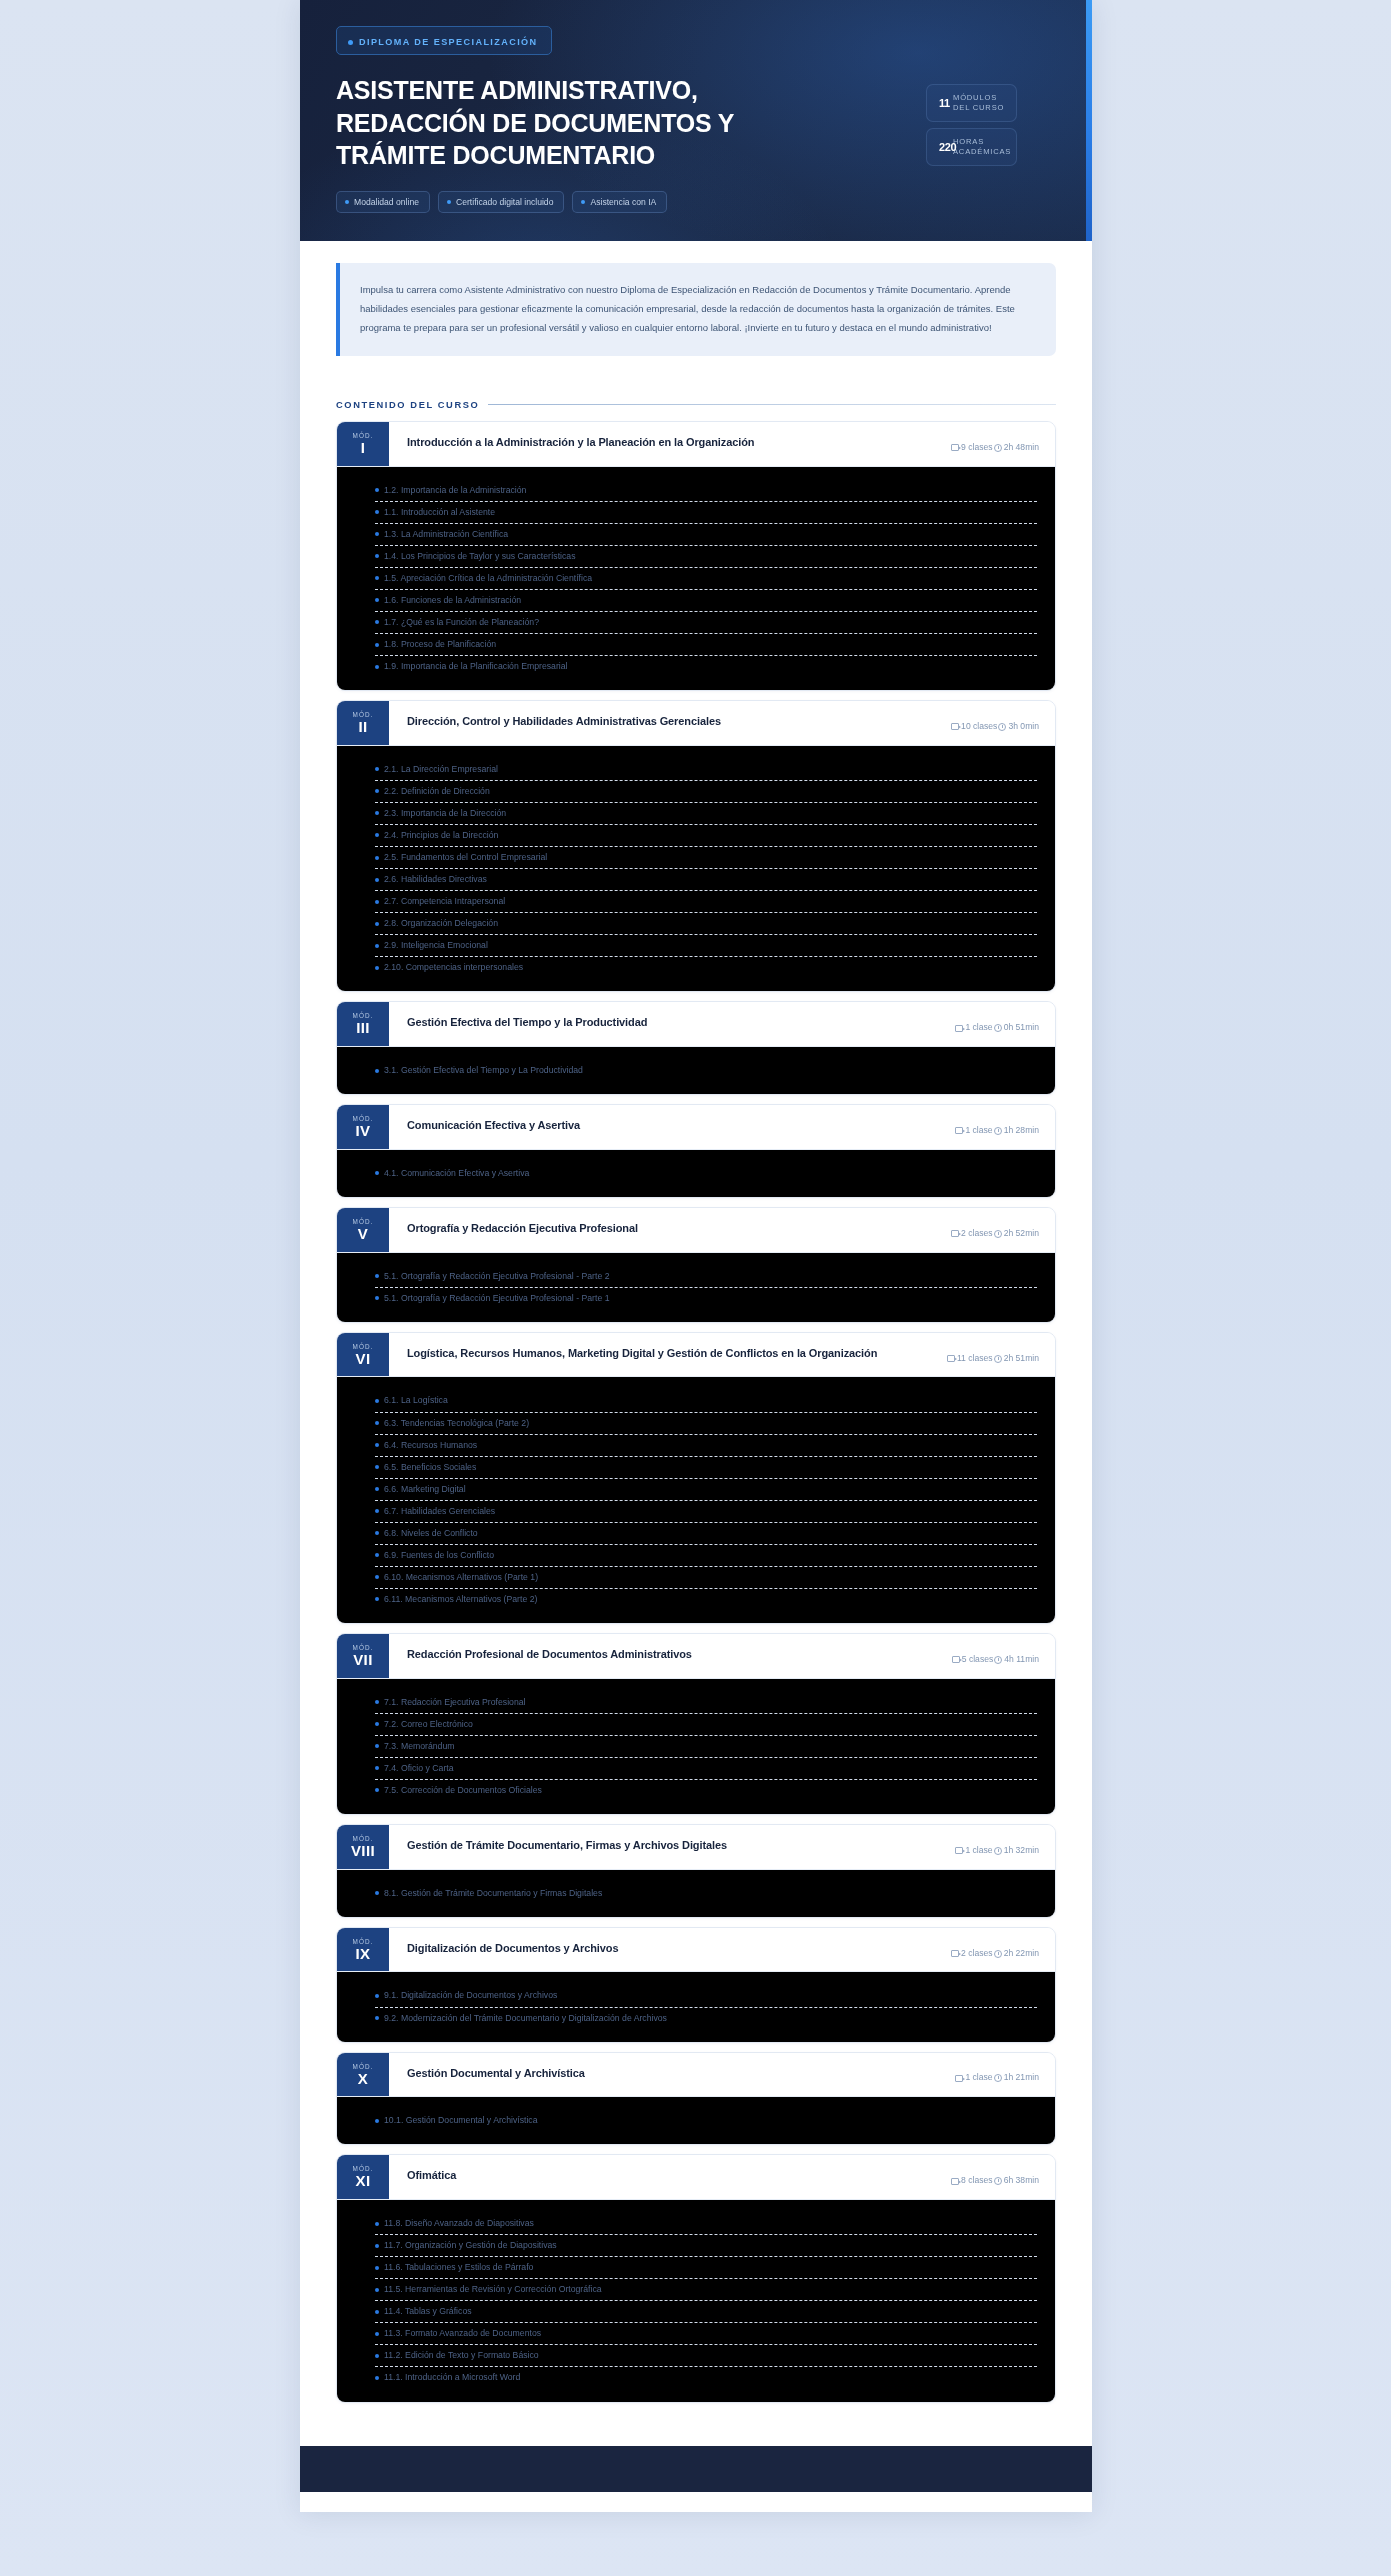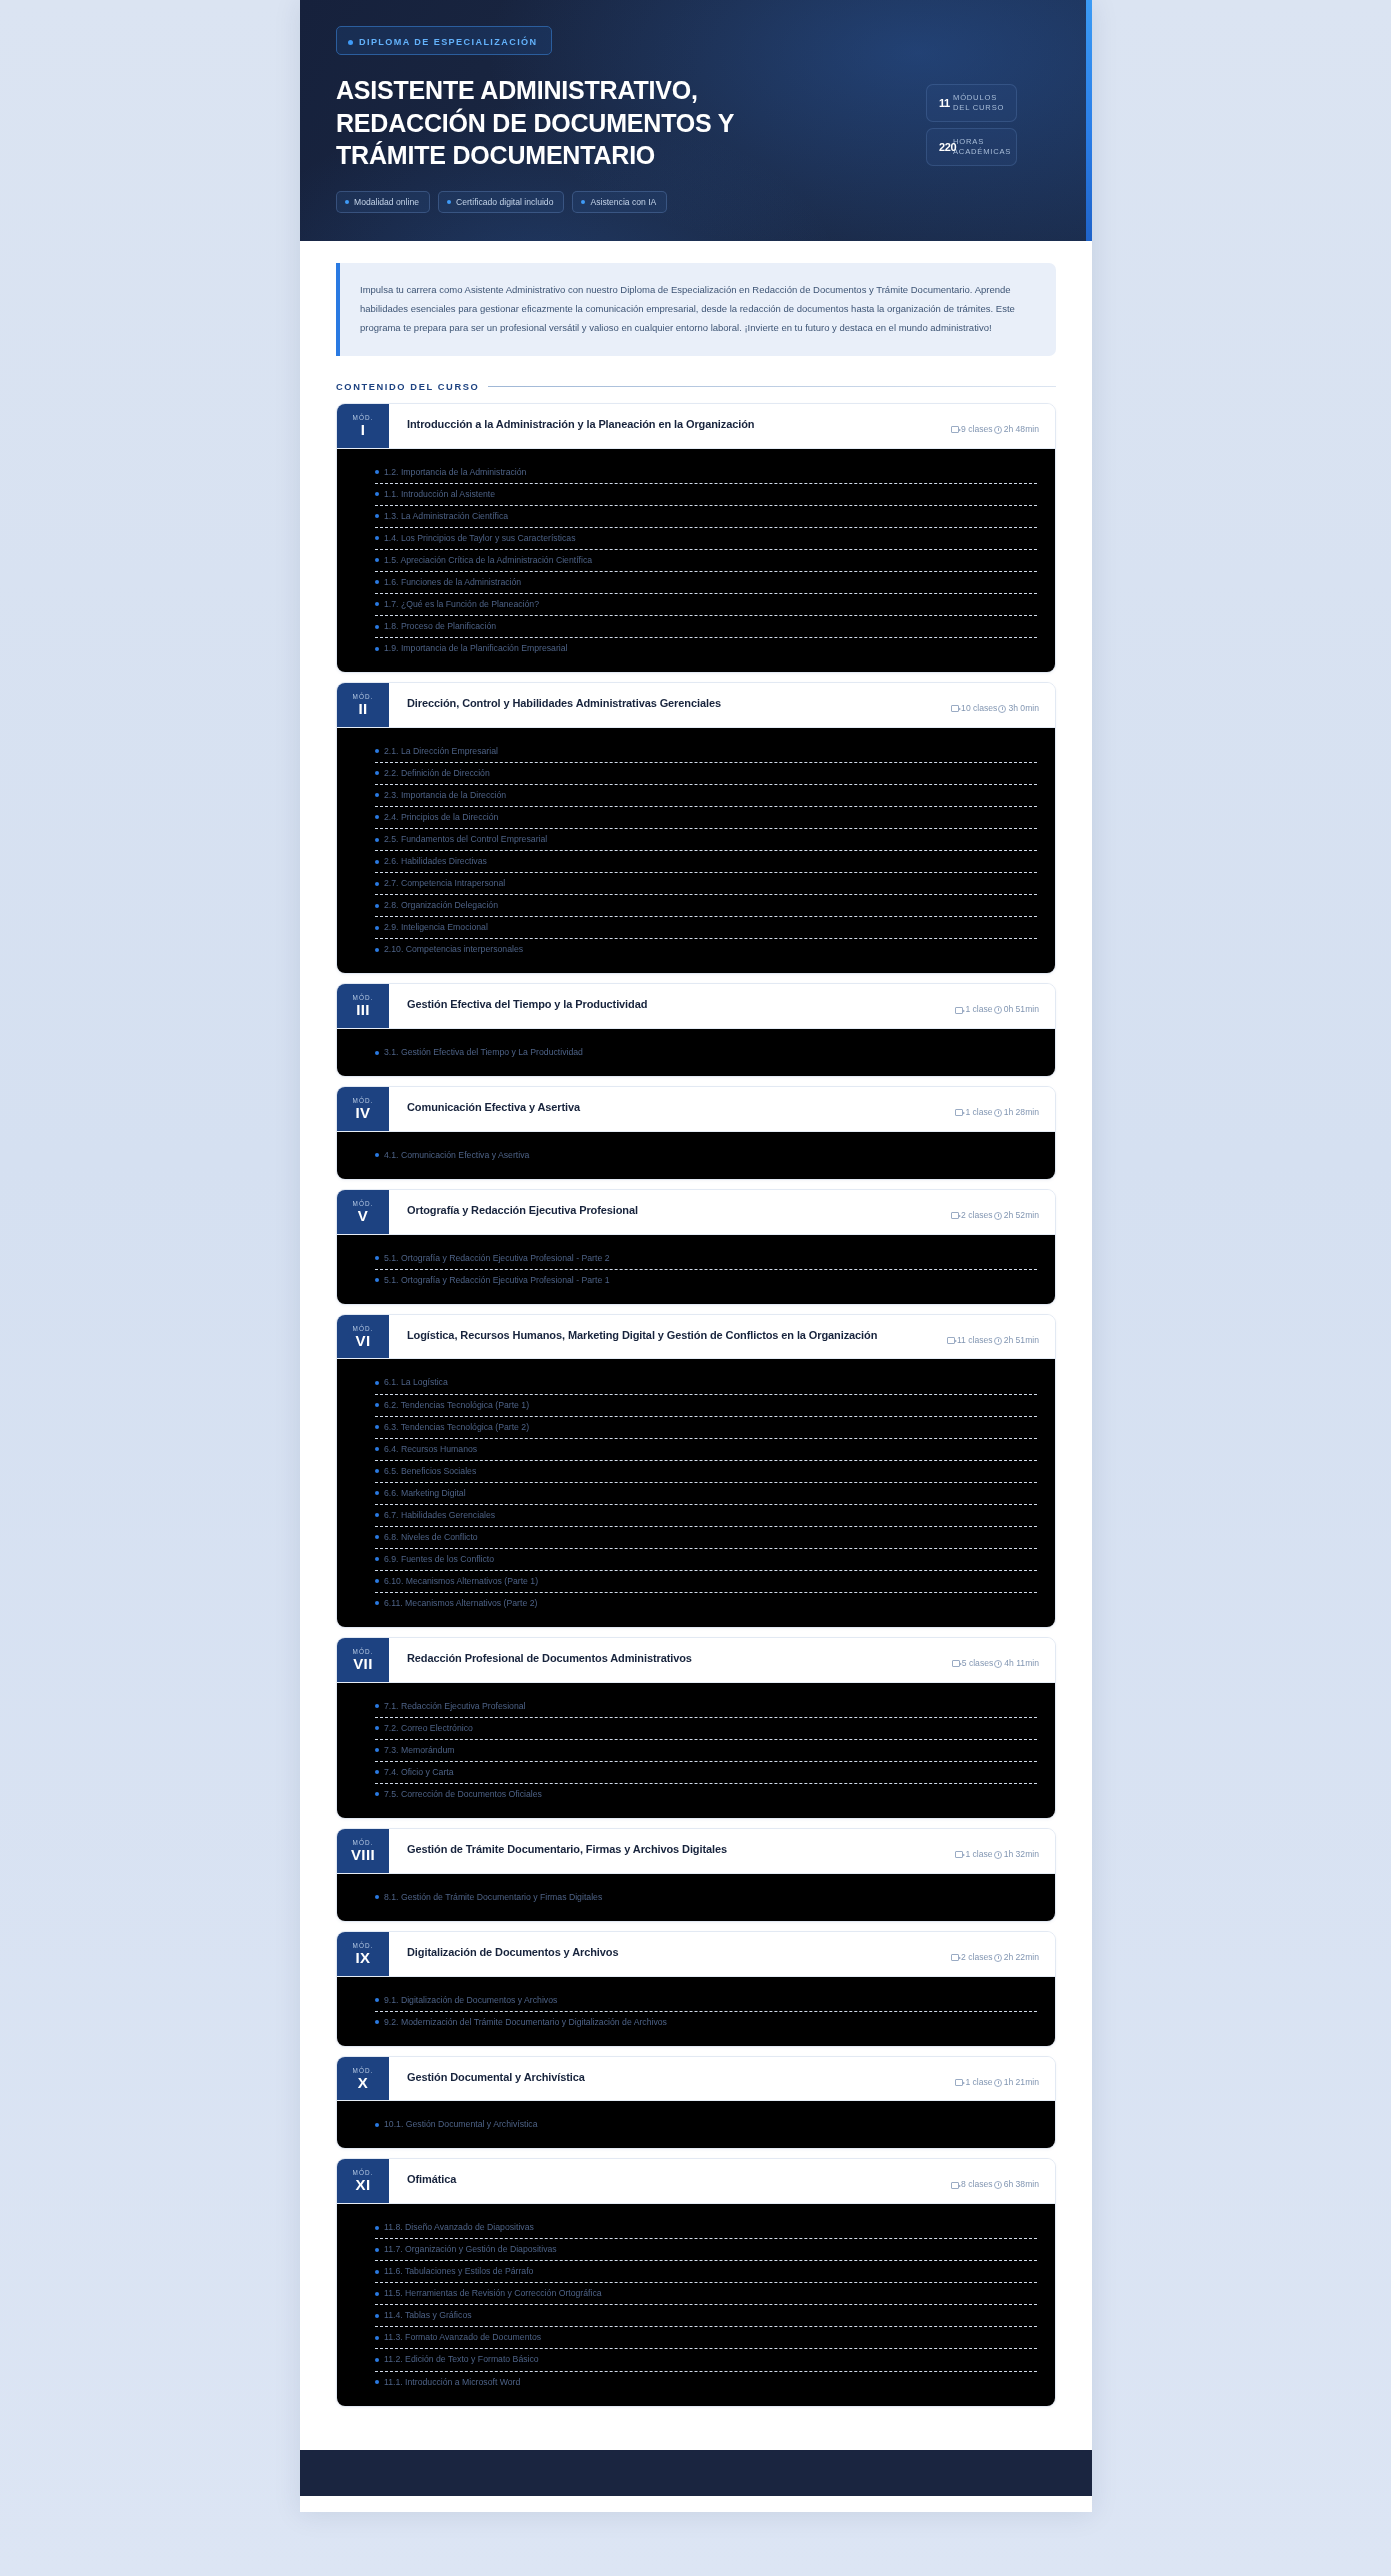--- a/index.html
+++ b/index.html
@@ -140,21 +140,21 @@
   .intro p {
     font-size: 9.5px;
     line-height: 2.05;
     color: #3e5575;
   }
 
   .section-head {
     display: flex;
     align-items: center;
     gap: 9px;
-    margin-top: 26px;
+    margin-top: 44px;
     margin-bottom: 11px;
     text-align: right;
   }
   .section-head .t {
     font-size: 9.3px;
     font-weight: 700;
     letter-spacing: 1.6px;
     color: #1d4281;
     white-space: nowrap;
   }
@@ -563,24 +563,20 @@
               </div>
             </div>
           </div>
           <div class="lessons">
             <div class="lesson">
               <span class="bdot"></span>
               <span class="ltxt">6.1. La Logística</span>
             </div>
             <div class="lesson">
               <span class="bdot"></span>
-              <span class="ltxt">6.2. Tendencias Tecnológica (Parte 1)</span>
-            </div>
-            <div class="lesson">
-              <span class="bdot"></span>
               <span class="ltxt">6.3. Tendencias Tecnológica (Parte 2)</span>
             </div>
             <div class="lesson">
               <span class="bdot"></span>
               <span class="ltxt">6.4. Recursos Humanos</span>
             </div>
             <div class="lesson">
               <span class="bdot"></span>
               <span class="ltxt">6.5. Beneficios Sociales</span>
             </div>

